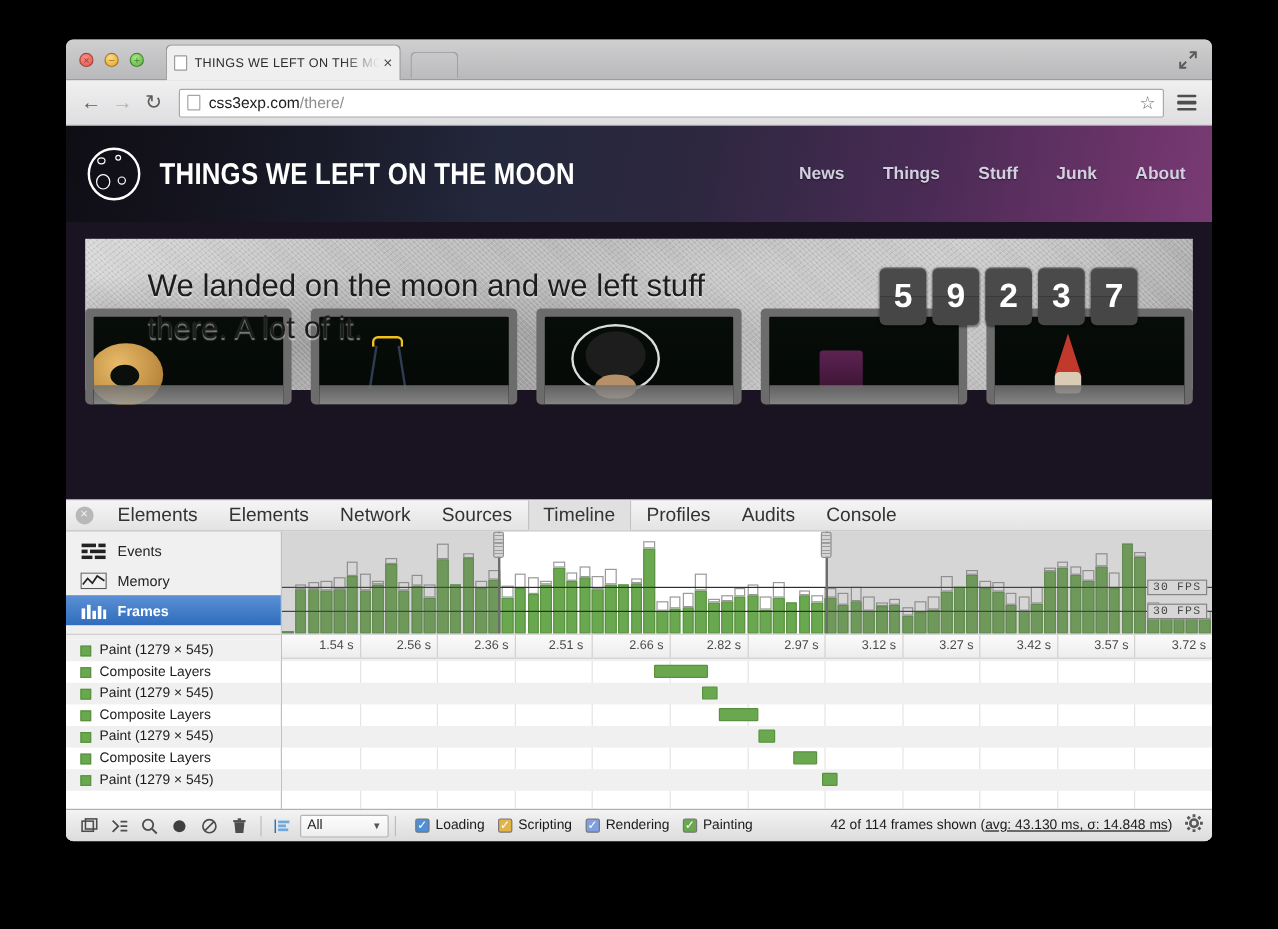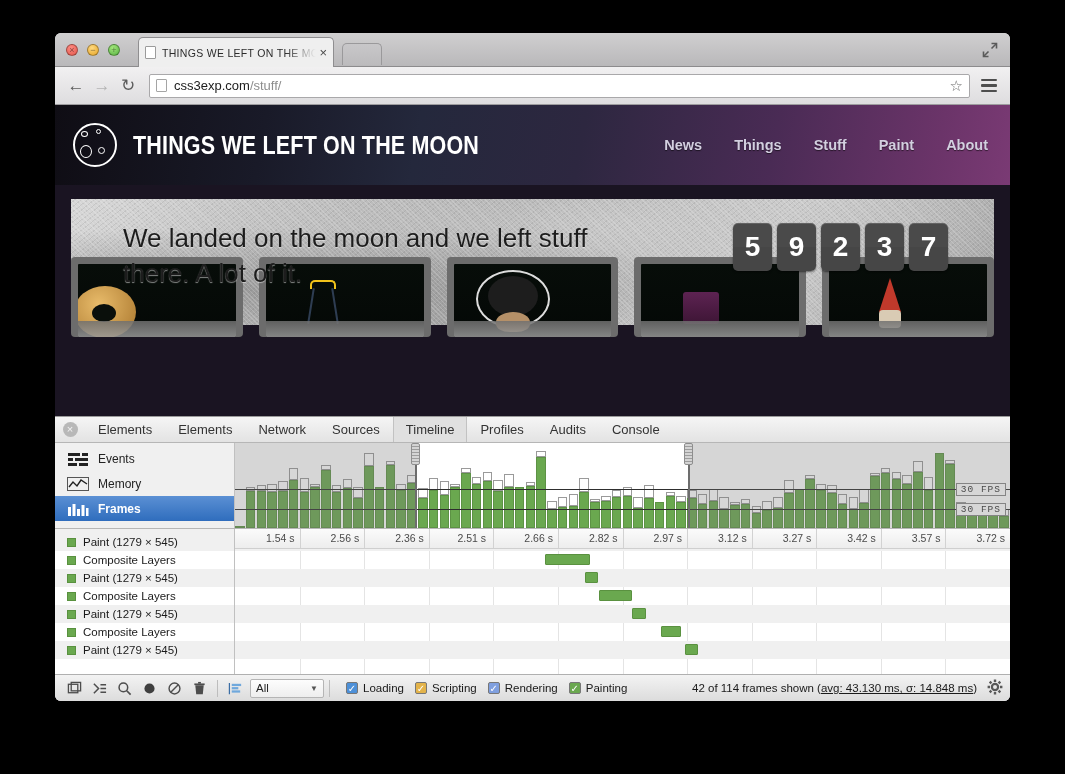--- a/index.html
+++ b/index.html
@@ -151,21 +151,21 @@
   #devtools {
     position: absolute; left: 0; right: 0; bottom: 0; height: 285px;
     background: #f2f2f2; border-top: 1px solid #9a9a9a;
     font-family: "Liberation Sans", sans-serif;
   }
   #dt-tabs { height: 26px; background: linear-gradient(#f5f5f5, #e3e3e3);
              border-bottom: 1px solid #b6b6b6; display: flex; align-items: stretch; }
   #dt-close { width: 30px; display: flex; align-items: center; justify-content: center; }
   #dt-close .x { width: 15px; height: 15px; border-radius: 50%; background: #b8b8b8;
                  color: #f2f2f2; font-size: 11px; line-height: 15px; text-align: center; }
-  .dt-tab { padding: 0 13px; display: flex; align-items: center; font-size: 13px; color: #333; }
+  .dt-tab { padding: 0 13px; display: flex; align-items: center; font-size: 16px; color: #333; }
   .dt-tab.active { background: #e0e0e0; box-shadow: inset 1px 0 0 #c2c2c2, inset -1px 0 0 #c2c2c2; }
 
   #dt-top { position: relative; height: 86px; display: flex;
             border-bottom: 1px solid #b6b6b6; }
   #dt-side { width: 180px; background: #f0f0f0;
              border-right: 1px solid #c0c0c0; padding-top: 3px; }
   .sideitem { height: 25px; display: flex; align-items: center; padding-left: 12px;
               font-size: 12px; color: #222; }
   .sideitem.sel { background: linear-gradient(#5b90d4, #2f6dbd); color: #fff; font-weight: bold; }
   .sideicon { width: 22px; height: 14px; margin-right: 9px; flex: none; position: relative; }
@@ -254,21 +254,21 @@
       </svg>
     </div>
   </div>
 
   <div id="omnibar">
     <div class="navbtn">←</div>
     <div class="navbtn dim">→</div>
     <div class="navbtn">↻</div>
     <div id="urlbox">
       <span class="pagefav"></span>
-      <span class="url"><span>css3exp.com</span><span class="path">/stuff/</span></span>
+      <span class="url"><span>css3exp.com</span><span class="path">/there/</span></span>
       <span id="star">☆</span>
     </div>
     <div id="menubtn">
         <i></i>
         <i></i>
         <i></i>
       </div>
   </div>
 
   <div id="page">
@@ -278,21 +278,21 @@
         <i></i>
           <i></i>
           <i></i>
           <i></i>
       </div>
       <div id="sitetitle">THINGS WE LEFT ON THE MOON</div>
       <div id="nav">
         <a href="#">News</a>
         <a href="#">Things</a>
         <a href="#">Stuff</a>
-        <a href="#">Paint</a>
+        <a href="#">Junk</a>
         <a href="#">About</a>
       </div>
     </div>
 
     <div id="hero">
       <div id="herotext">We landed on the moon and we left stuff there. A lot of it.</div>
       <div id="counterwrap">
         <div id="digits">
           <div class="d">5</div>
           <div class="d">9</div>

